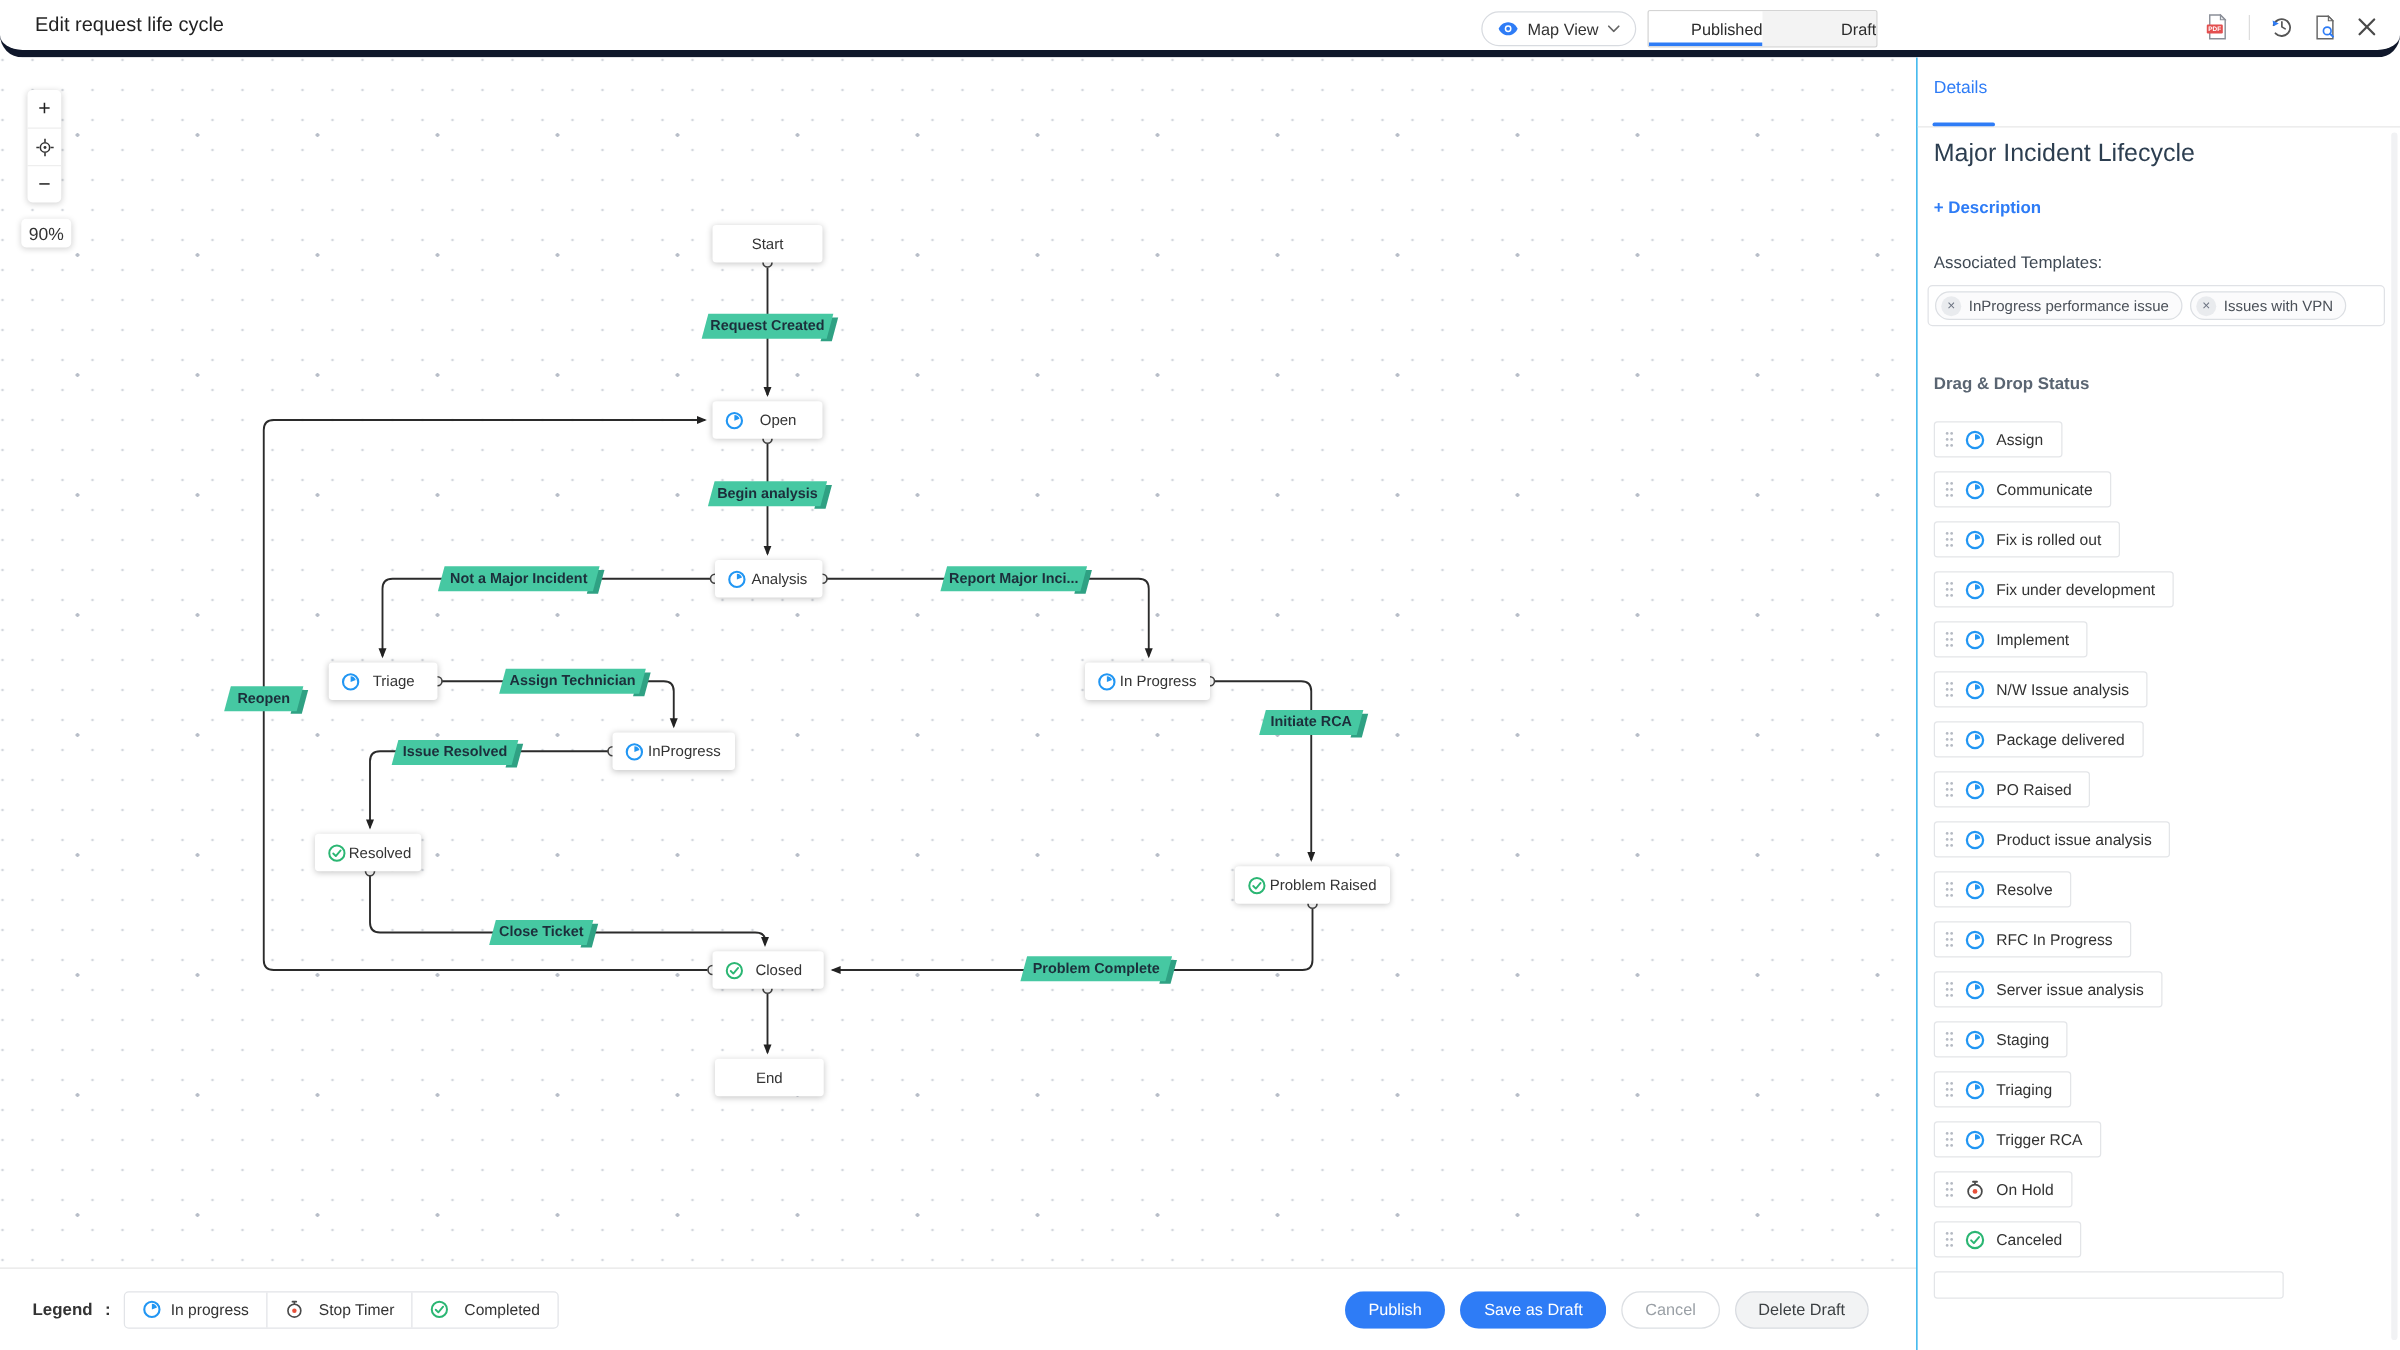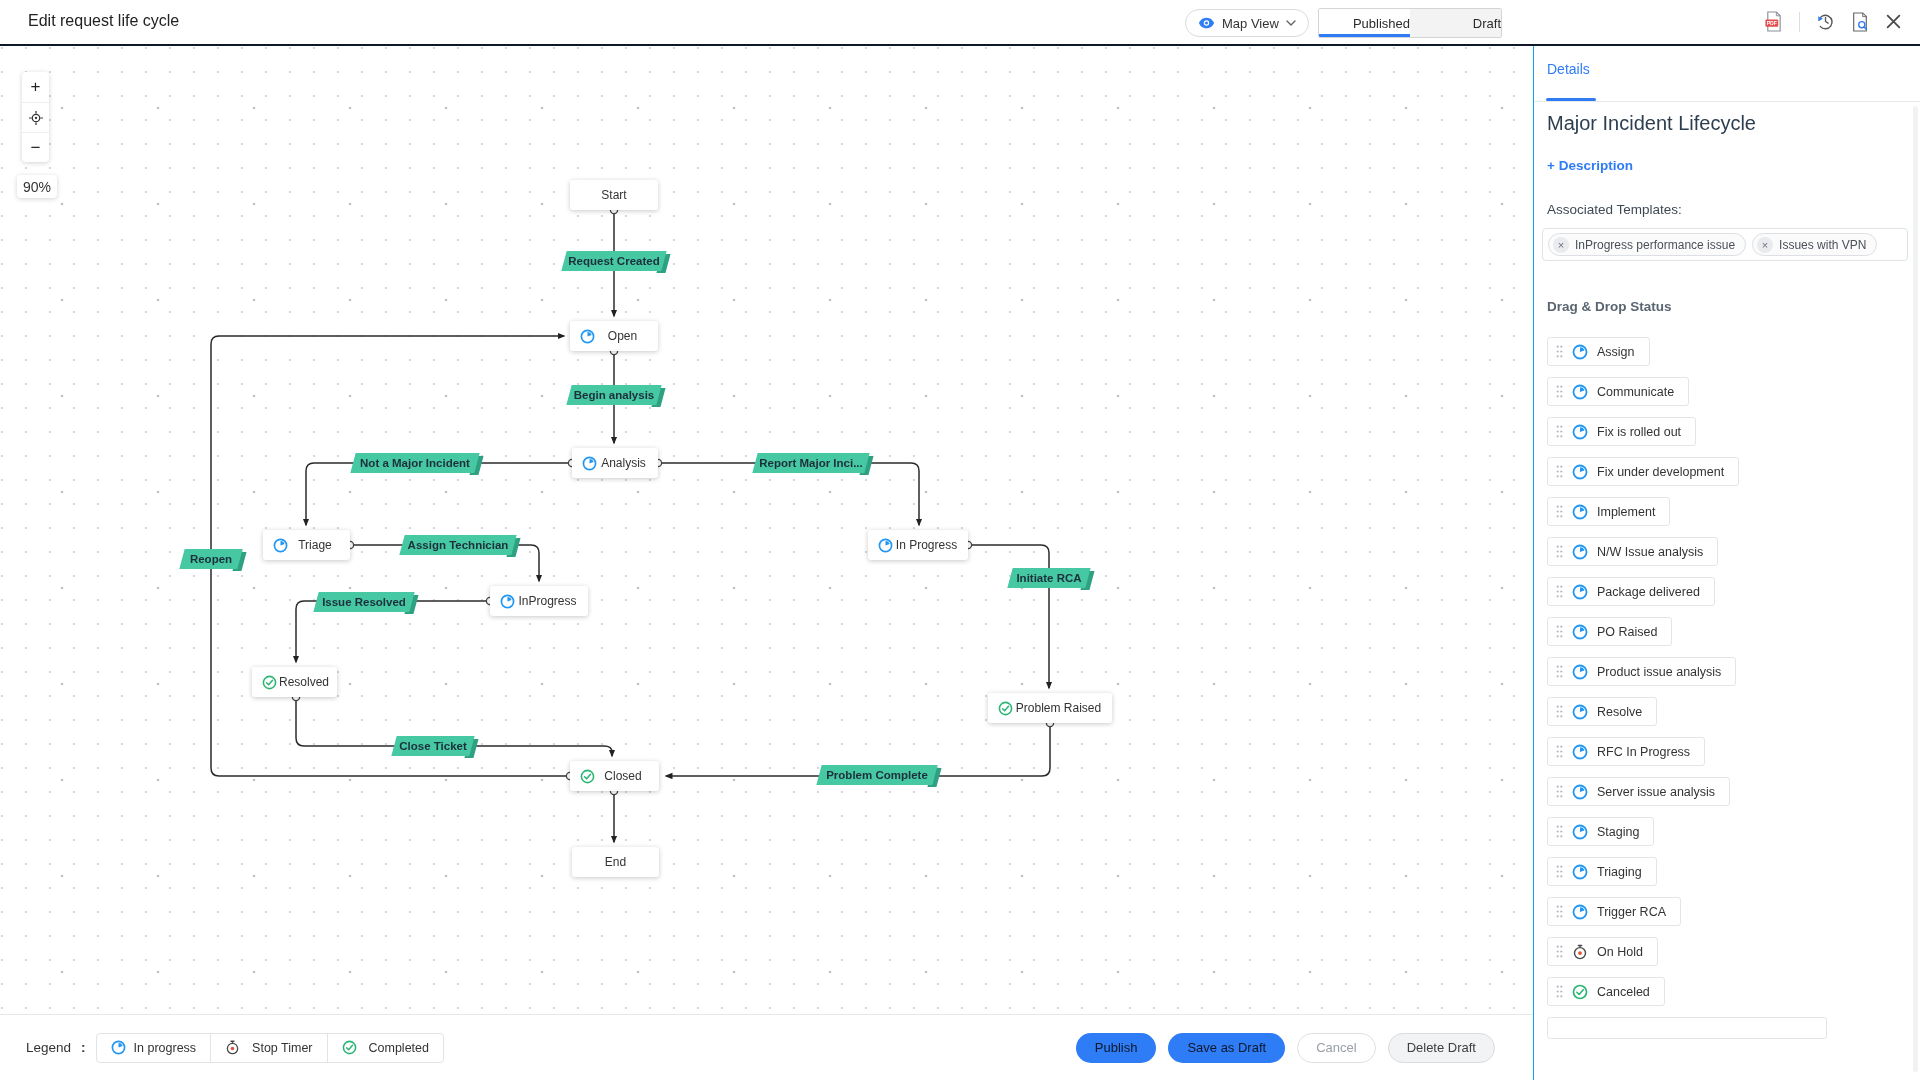--- a/index.html
+++ b/index.html
@@ -1,20 +1,20 @@
 <!DOCTYPE html>
 <html><head>
 <meta charset="utf-8">
 <style>
   * { margin:0; padding:0; box-sizing:border-box; }
   html,body { width:1920px; height:1080px; background:#fff; font-family:"Liberation Sans",sans-serif; overflow:hidden; }
   .app { position:relative; width:1920px; height:1080px; background:#fff; }
 
   
-  .hdr { position:absolute; left:0; top:0; width:1920px; height:46px; background:#fff; border-bottom:2px solid #0f172a; z-index:20; }
+  .hdr { position:absolute; left:0; top:0; width:1920px; height:46px; background:#fff; border-bottom:6px solid #0f172a; z-index:20;border-radius:18px; }
   .hdr-title { position:absolute; left:28px; top:12px; font-size:16px; color:#222; font-weight:500; }
   .pill { position:absolute; left:1185px; top:9px; height:28px; border:1px solid #d8dbe0; border-radius:15px; display:flex; align-items:center; gap:7px; padding:0 12px; cursor:pointer; background:#fff; }
   .pill span { font-size:13px; color:#333; }
   .vtabs { position:absolute; left:1318px; top:8px; display:flex; border:1px solid #d4d4d4; border-radius:2px; overflow:hidden; }
   .vtab { width:91px; height:28px; display:flex; align-items:center; justify-content:flex-end; font-size:13px; color:#2b2b2b; cursor:pointer; background:#f3f3f3; position:relative; }
   .vtab.active { background:#fff; }
   .vtab.active::after { content:""; position:absolute; left:0; right:0; bottom:0; height:3px; background:#2E7CF6; }
   .hicons { position:absolute; right:18px; top:11px; display:flex; align-items:center; gap:16px; }
   .hicon { cursor:pointer; display:flex; align-items:center; }
   .hdivider { width:1px; height:20px; background:#ddd; }
@@ -32,28 +32,28 @@
   .trans::after { content:""; position:absolute; right:-4px; top:3px; bottom:-2px; width:9px; background:#2FA183; transform:skewX(-15deg); z-index:-2; }
 
   .zoomctl { position:absolute; left:22px; top:26px; width:27px; background:#fff; border-radius:4px; box-shadow:0 1px 5px rgba(0,0,0,.18); z-index:5; }
   .zbtn { height:30px; display:flex; align-items:center; justify-content:center; cursor:pointer; font-size:17px; color:#222; }
   .zbtn + .zbtn { border-top:1px solid #eee; }
   .zoomlvl { position:absolute; left:17px; top:129px; width:40px; height:23px; background:#fff; border-radius:4px; box-shadow:0 1px 5px rgba(0,0,0,.18); display:flex; align-items:center; justify-content:center; font-size:14px; color:#333; z-index:5; }
 
   
   .ftr { position:absolute; left:0; top:1014px; width:1533px; height:66px; background:#fff; border-top:1px solid #e6e6e6; z-index:20; display:flex; align-items:center; }
   .legend-wrap { display:flex; align-items:center; margin-left:26px; gap:10px; }
-  .legend-label { font-size:13.5px; font-weight:400; color:#333; }
+  .legend-label { font-size:13.5px; font-weight:700; color:#333; }
   .legend-colon { font-size:13.5px; font-weight:700; color:#333; }
   .legend-box { display:flex; align-items:center; border:1px solid #e2e4e8; border-radius:4px; height:30px; background:#fff; }
   .legend-item { display:flex; align-items:center; gap:8px; padding:0 14px; font-size:12.5px; color:#333; height:100%; }
   .legend-item + .legend-item { border-left:1px solid #e2e4e8;gap:12px; }
   .actions { position:absolute; right:38px; top:50%; transform:translateY(-50%); display:flex; gap:12px; }
   .btn { height:30px; border-radius:15px; padding:0 18px; font-size:13px; display:flex; align-items:center; cursor:pointer; border:1px solid transparent; font-family:inherit; }
-  .btn.primary { background:#2E7CF6; color:#0f172a; }
+  .btn.primary { background:#2E7CF6; color:#ffffff; }
   .btn.ghost { background:#fff; color:#9aa0a6; border-color:#dcdfe3; }
   .btn.secondary { background:#f2f3f4; color:#3c4043; border-color:#d8dbe0; }
 
   
   .panel { position:absolute; left:1533px; top:46px; width:387px; height:1034px; background:#fff; border-left:1px solid #0ea5e9; z-index:25; overflow:hidden; }
   .ptab-row { position:absolute; left:0; top:0; width:100%; height:56px; border-bottom:1px solid #e8e8e8; }
   .ptab { position:absolute; left:13px; top:15px; font-size:14px; color:#2E7CF6; cursor:pointer; }
   .ptab-underline { position:absolute; left:12px; top:52px; width:50px; height:3px; background:#2E7CF6; border-radius:2px; }
   .ptitle { position:absolute; left:13px; top:66px; font-size:20px; color:#2c3e50; font-weight:500; }
   .pdesc { position:absolute; left:13px; top:112px; font-size:13.5px; color:#2E7CF6; cursor:pointer;font-weight:bold; }

